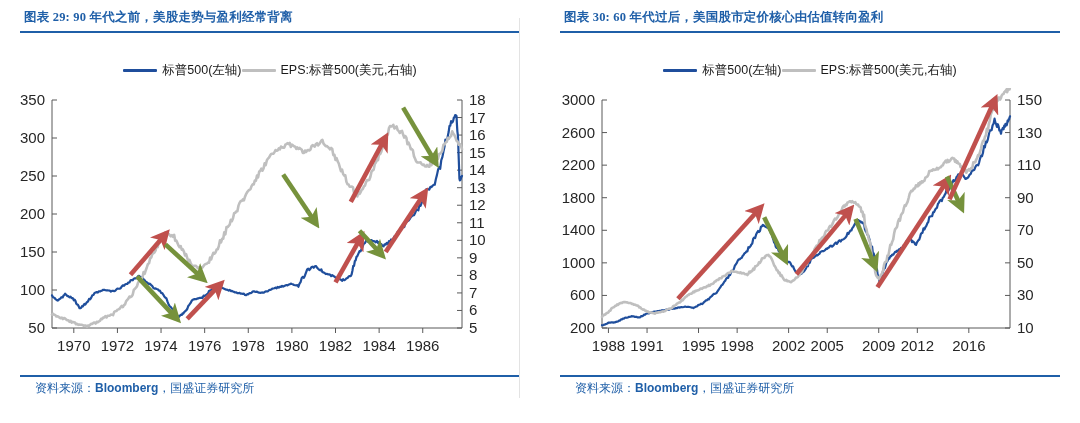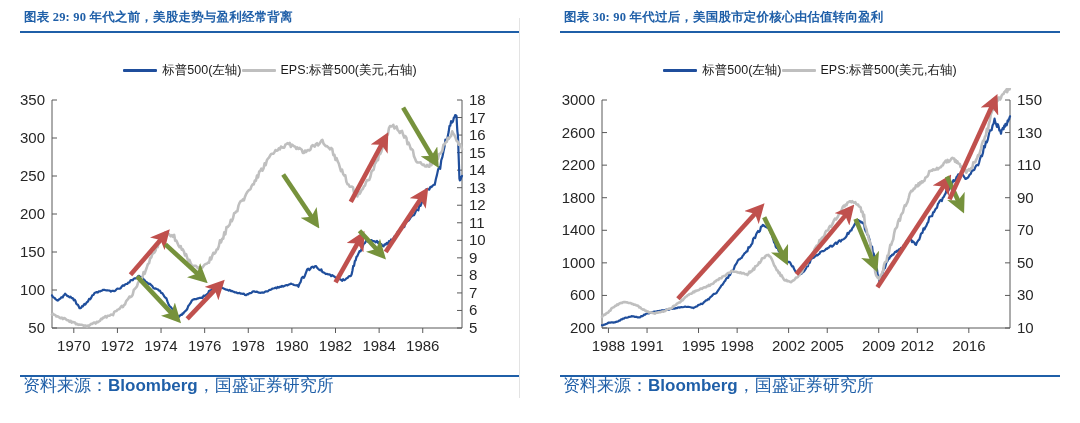--- a/index.html
+++ b/index.html
@@ -59,22 +59,22 @@
     position: absolute;
     bottom: 46px;
     left: 20px;
     right: 20px;
     height: 2px;
     background: #1f5fa8;
   }
   .fig-source {
     position: absolute;
     bottom: 26px;
-    left: 23px;
-    font-size: 17px;
+    left: 35px;
+    font-size: 12px;
     color: #1f5fa8;
     font-family: "Liberation Serif", serif;
     white-space: nowrap;
   }
   .fig-source .src-name {
     font-family: "Liberation Sans", sans-serif;
     font-weight: bold;
   }
 
   
@@ -227,21 +227,21 @@
         </svg>
     </div>
 
     <div class="rule-bottom"></div>
     <div class="fig-source"><span>资料来源：</span><span class="src-name">Bloomberg</span><span>，国盛证券研究所</span></div>
   </div>
 
   <div class="vdivider"></div>
 
   <div class="panel right">
-    <div class="fig-title">图表 30: 90 年代过后，美国股市定价核心由估值转向盈利</div>
+    <div class="fig-title">图表 30: 60 年代过后，美国股市定价核心由估值转向盈利</div>
     <div class="rule-top"></div>
 
     <div class="legend">
       <div class="legend-item">
         <span class="legend-swatch blue"></span>
         <span>标普500(左轴)</span>
       </div>
       <div class="legend-item">
         <span class="legend-swatch gray"></span>
         <span>EPS:标普500(美元,右轴)</span>

